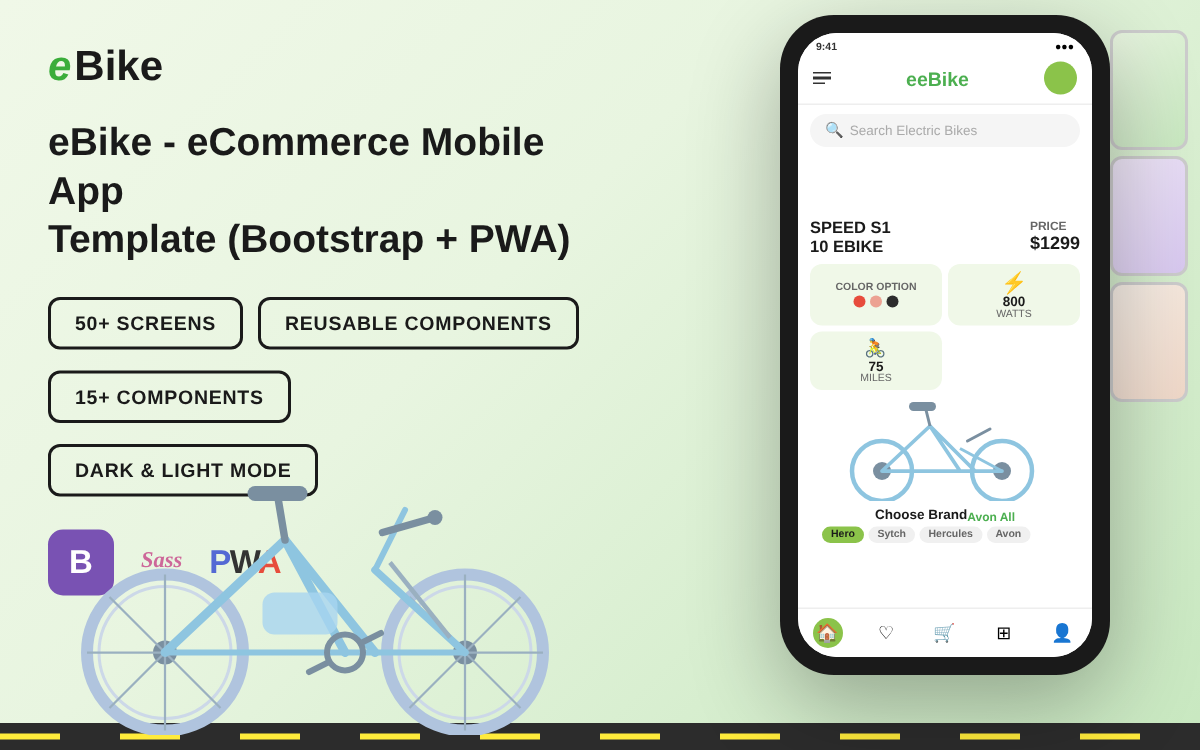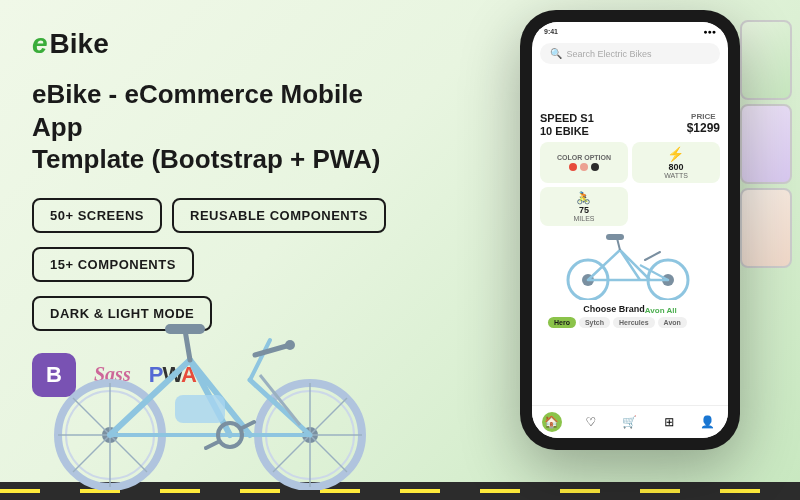--- a/index.html
+++ b/index.html
@@ -97,21 +97,21 @@
       align-items: center;
       justify-content: center;
       color: white;
       font-size: 22px;
       font-weight: 900;
     }
 
     
     .sass-logo {
       color: #cd6799;
-      font-size: 20px;
+      font-size: 15px;
       font-weight: 900;
       font-style: italic;
       font-family: Georgia, serif;
     }
 
     
     .pwa-logo {
       font-size: 22px;
       font-weight: 900;
       color: #3d4db7;
@@ -473,33 +473,46 @@
     <div class="phone-frame">
       <div class="phone-screen">
 
         <div class="phone-status-bar">
           <span style="font-size:7px;font-weight:700;color:#333">9:41</span>
           <div style="display:flex;gap:2px;align-items:center">
             <span style="font-size:7px">●●●</span>
           </div>
         </div>
 
+        <div class="phone-app-header">
+          <div style="display:flex;align-items:center;gap:4px">
+            <div style="display:flex;flex-direction:column;gap:2px;cursor:pointer">
+              <div style="width:12px;height:1.5px;background:#333"></div>
+              <div style="width:12px;height:1.5px;background:#333"></div>
+              <div style="width:8px;height:1.5px;background:#333"></div>
+            </div>
+          </div>
+          <span class="phone-header-logo">
+            <span style="color:#4caf50">e</span><span>eBike</span>
+          </span>
+          <div class="phone-avatar"></div>
+        </div>
 
         <div class="phone-search">
           <span>🔍</span>
           <span style="font-size:9px;color:#aaa">Search Electric Bikes</span>
         </div>
 
         <div class="phone-product-area">
           <div class="product-header-row">
             <div>
               <div class="product-name">SPEED S1</div>
               <div class="product-name">10 EBIKE</div>
             </div>
-            <div style="text-align:center">
+            <div style="text-align:left">
               <div class="price-label">PRICE</div>
               <div class="price-tag">$1299</div>
             </div>
           </div>
 
           <div class="specs-grid">
 
             <div class="color-option-card">
               <span style="font-size:7px;color:#666;font-weight:600">COLOR OPTION</span>
               <div class="color-dots">

